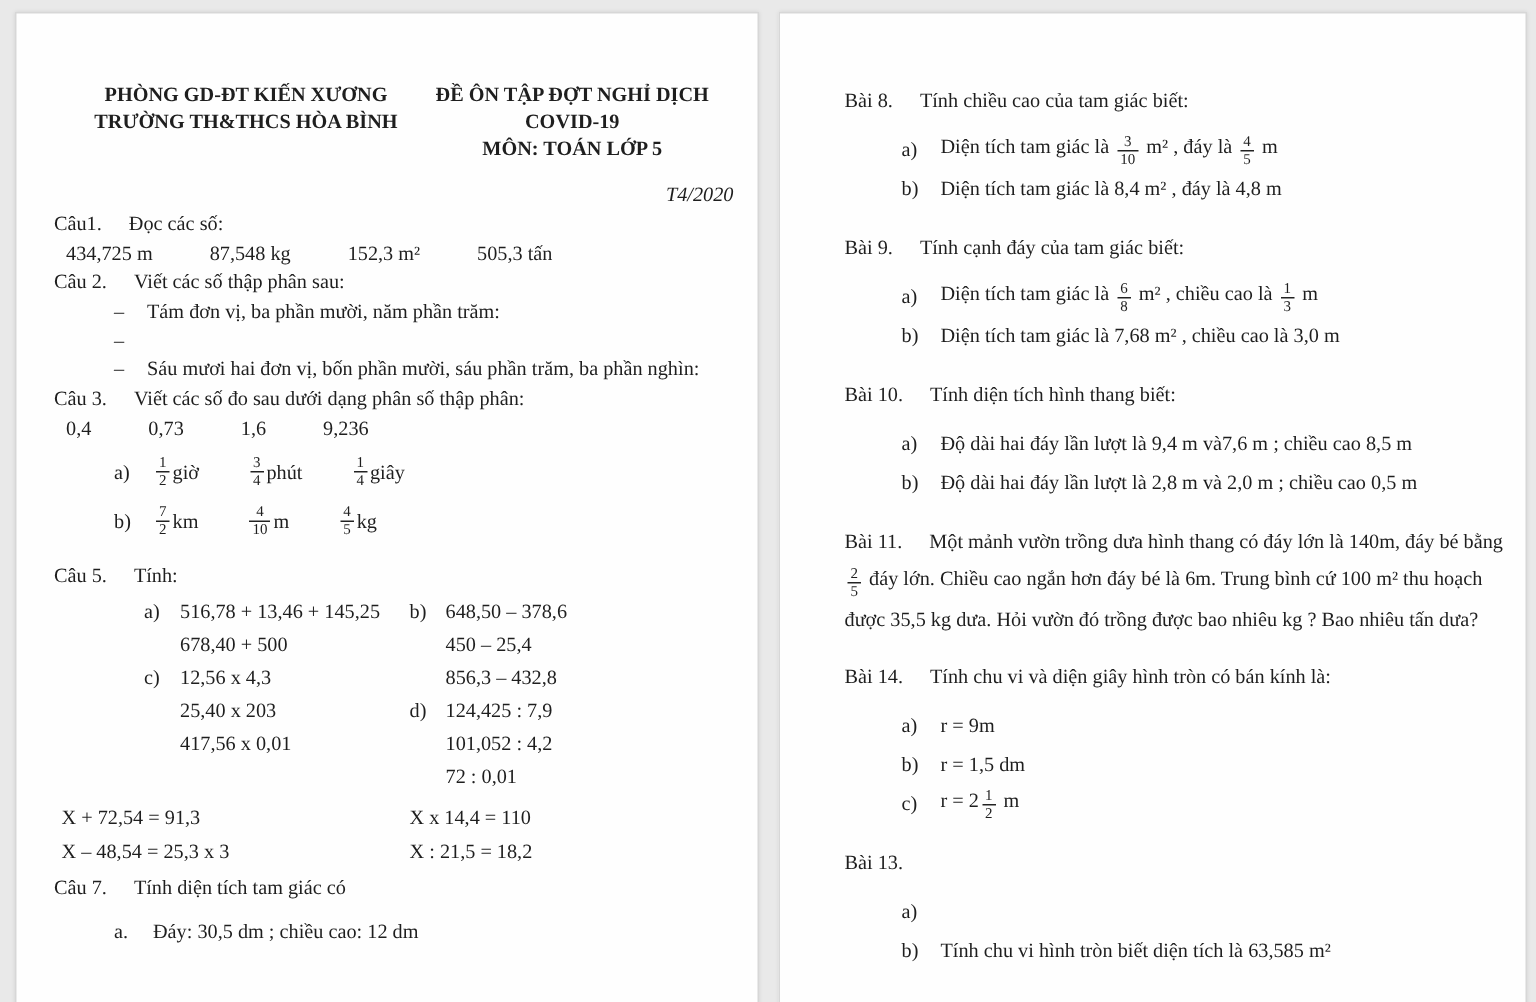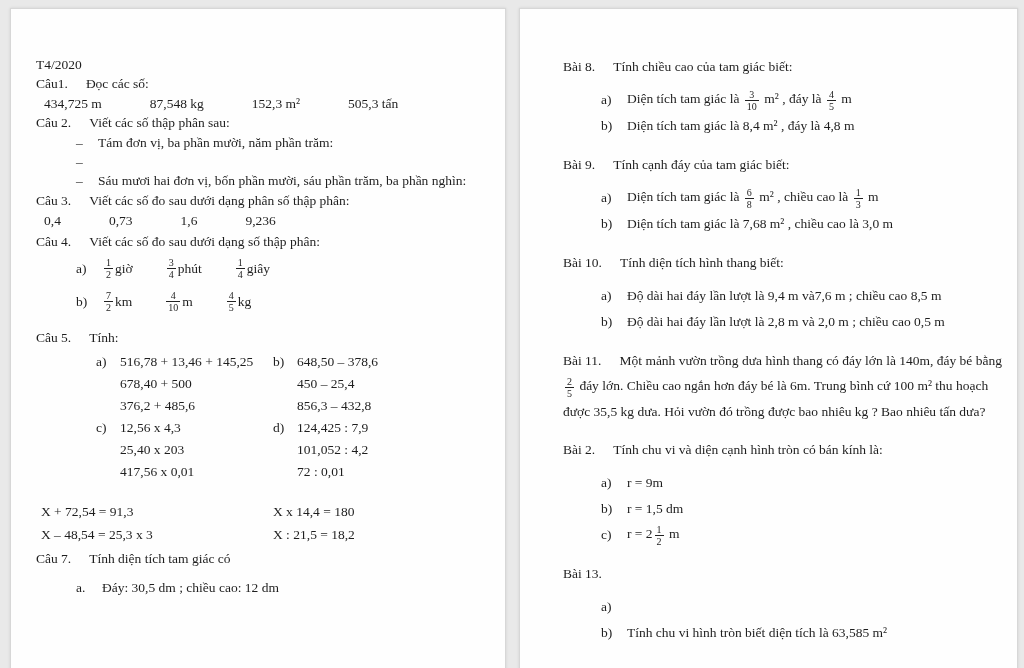--- a/index.html
+++ b/index.html
@@ -9,55 +9,55 @@
   .page-left{left:10px;width:496px;}
   .page-right{left:519px;width:499px;}
   .page-inner{box-sizing:border-box;font-size:13.5px;}
   .page-left .page-inner{padding:45px 16px 0 25px;}
   .page-right .page-inner{padding:45px 8px 0 43px;}
 
   
   .hdr{display:flex;font-weight:bold;margin-left:18px;}
   .hdr-left{width:220px;text-align:center;line-height:18px;}
   .hdr-right{flex:1;text-align:center;line-height:18px;}
-  .date{text-align:left;margin-top:2px;line-height:17px;}
+  .date{text-align:right;margin-top:13px;line-height:17px;font-style:italic;}
 
   
   .question{margin-top:2px;}
   #questions-left .question:nth-child(4){margin-top:4px;}
   #questions-left .question:nth-child(5){margin-top:11px;}
   #questions-left .question:nth-child(6){margin-top:4px;}
   #questions-left .question:nth-child(7){margin-top:4px;}
   #questions-right .question{margin-top:13px;}
   #questions-right .question:first-child{margin-top:0;}
   .q-head{line-height:17px;}
   .page-right .q-head{line-height:25px;}
   .q-label{margin-right:18px;}
 
   
-  .q-row{display:flex;gap:48px;padding-left:8px;margin-top:3px;line-height:17px;align-items:center;}
+  .q-row{display:flex;gap:38px;padding-left:8px;margin-top:3px;line-height:17px;align-items:center;}
 
   
   .dash-list{margin-top:2px;}
   .dash-item{display:flex;padding-left:40px;line-height:19px;}
   .dash{width:22px;flex:none;}
 
   
   .fracrows{margin-top:2px;}
   .lab-row{display:flex;align-items:center;height:33px;padding-left:40px;}
   .vals{display:inline-flex;gap:32px;align-items:center;}
   .val{display:inline-flex;align-items:center;white-space:nowrap;}
 
   
   .twocol{display:grid;grid-template-columns:177px auto;padding-left:60px;margin-top:5px;}
   .eq-row{display:flex;line-height:22px;white-space:nowrap;}
   .eq-label{width:24px;flex:none;}
 
   
-  .pairs{display:grid;grid-template-columns:232px auto;padding-left:5px;margin-top:17px;line-height:23px;}
+  .pairs{display:grid;grid-template-columns:232px auto;padding-left:5px;margin-top:4px;line-height:23px;}
 
   
   .alpha-list{margin-top:8px;}
   .page-left .alpha-list{margin-top:9px;}
   .alpha-item{display:flex;align-items:center;min-height:26px;}
   .page-left .alpha-item{min-height:23px;padding-left:40px;}
   .page-right .alpha-item{padding-left:38px;}
   .item-label{width:26px;flex:none;}
   .item-text{white-space:normal;}
 
@@ -66,20 +66,30 @@
   .frac .fnum{display:block;border-bottom:1px solid #222;padding:0 2px;}
   .frac .fden{display:block;padding:0 2px;}
 </style>
 </head>
 <body>
 
 <div class="stage">
 
   <div class="page page-left">
     <div class="page-inner">
+      <div class="hdr">
+        <div class="hdr-left">
+          <div>PHÒNG GD-ĐT KIẾN XƯƠNG</div>
+          <div>TRƯỜNG TH&amp;THCS HÒA BÌNH</div>
+        </div>
+        <div class="hdr-right">
+          <div>ĐỀ ÔN TẬP ĐỢT NGHỈ DỊCH COVID-19</div>
+          <div>MÔN: TOÁN LỚP 5</div>
+        </div>
+      </div>
       <div class="date">T4/2020</div>
       <div class="questions" id="questions-left">
           <div class="question">
             <div class="q-head"><span class="q-label">Câu1.</span><span class="q-title">Đọc các số:</span></div>
             <div class="q-row">
               <span class="row-val">434,725 m</span>
               <span class="row-val">87,548 kg</span>
               <span class="row-val">152,3 m²</span>
               <span class="row-val">505,3 tấn</span>
             </div>
@@ -103,21 +113,20 @@
           <div class="question">
             <div class="q-head"><span class="q-label">Câu 3.</span><span class="q-title">Viết các số đo sau dưới dạng phân số thập phân:</span></div>
             <div class="q-row">
               <span class="row-val">0,4</span>
               <span class="row-val">0,73</span>
               <span class="row-val">1,6</span>
               <span class="row-val">9,236</span>
             </div>
           </div>
           <div class="question">
-            <div class="q-head"><span class="q-label">Câu 4.</span><span class="q-title">Viết các số đo sau dưới dạng số thập phân:</span></div>
             <div class="fracrows">
               <div class="lab-row">
                 <span class="item-label">a)</span>
                 <span class="vals">
                   <span class="val"><span class="frac">
                       <span class="fnum">1</span>
                       <span class="fden">2</span>
                     </span> giờ</span>
                   <span class="val"><span class="frac">
                       <span class="fnum">3</span>
@@ -154,24 +163,20 @@
               <div class="col">
                 <div class="eq-row">
                   <span class="eq-label">a)</span>
                   <span class="eq-text">516,78 + 13,46 + 145,25</span>
                 </div>
                 <div class="eq-row">
                   <span class="eq-label"></span>
                   <span class="eq-text">678,40 + 500</span>
                 </div>
                 <div class="eq-row">
-                  <span class="eq-label"></span>
-                  <span class="eq-text">376,2 + 485,6</span>
-                </div>
-                <div class="eq-row">
                   <span class="eq-label">c)</span>
                   <span class="eq-text">12,56 x 4,3</span>
                 </div>
                 <div class="eq-row">
                   <span class="eq-label"></span>
                   <span class="eq-text">25,40 x 203</span>
                 </div>
                 <div class="eq-row">
                   <span class="eq-label"></span>
                   <span class="eq-text">417,56 x 0,01</span>
@@ -201,21 +206,21 @@
                 <div class="eq-row">
                   <span class="eq-label"></span>
                   <span class="eq-text">72 : 0,01</span>
                 </div>
               </div>
             </div>
           </div>
           <div class="question">
             <div class="pairs">
               <div class="pair-cell">X + 72,54 = 91,3</div>
-              <div class="pair-cell">X x 14,4 = 180</div>
+              <div class="pair-cell">X x 14,4 = 110</div>
               <div class="pair-cell">X – 48,54 = 25,3 x 3</div>
               <div class="pair-cell">X : 21,5 = 18,2</div>
             </div>
           </div>
           <div class="question">
             <div class="q-head"><span class="q-label">Câu 7.</span><span class="q-title">Tính diện tích tam giác có</span></div>
             <div class="alpha-list">
               <div class="alpha-item">
                 <span class="item-label">a.</span>
                 <span class="item-text">Đáy: 30,5 dm ; chiều cao: 12 dm</span>
@@ -265,21 +270,21 @@
               <div class="alpha-item">
                 <span class="item-label">b)</span>
                 <span class="item-text">Độ dài hai đáy lần lượt là 2,8 m và 2,0 m ; chiều cao 0,5 m</span>
               </div>
             </div>
           </div>
           <div class="question">
             <div class="q-head"><span class="q-label">Bài 11.</span><span class="q-title">Một mảnh vườn trồng dưa hình thang có đáy lớn là 140m, đáy bé bằng <span class="frac"><span class="fnum">2</span><span class="fden">5</span></span> đáy lớn. Chiều cao ngắn hơn đáy bé là 6m. Trung bình cứ 100 m² thu hoạch được 35,5 kg dưa. Hỏi vườn đó trồng được bao nhiêu kg ? Bao nhiêu tấn dưa?</span></div>
           </div>
           <div class="question">
-            <div class="q-head"><span class="q-label">Bài 2.</span><span class="q-title">Tính chu vi và diện cạnh hình tròn có bán kính là:</span></div>
+            <div class="q-head"><span class="q-label">Bài 14.</span><span class="q-title">Tính chu vi và diện giây hình tròn có bán kính là:</span></div>
             <div class="alpha-list">
               <div class="alpha-item">
                 <span class="item-label">a)</span>
                 <span class="item-text">r = 9m</span>
               </div>
               <div class="alpha-item">
                 <span class="item-label">b)</span>
                 <span class="item-text">r = 1,5 dm</span>
               </div>
               <div class="alpha-item">

